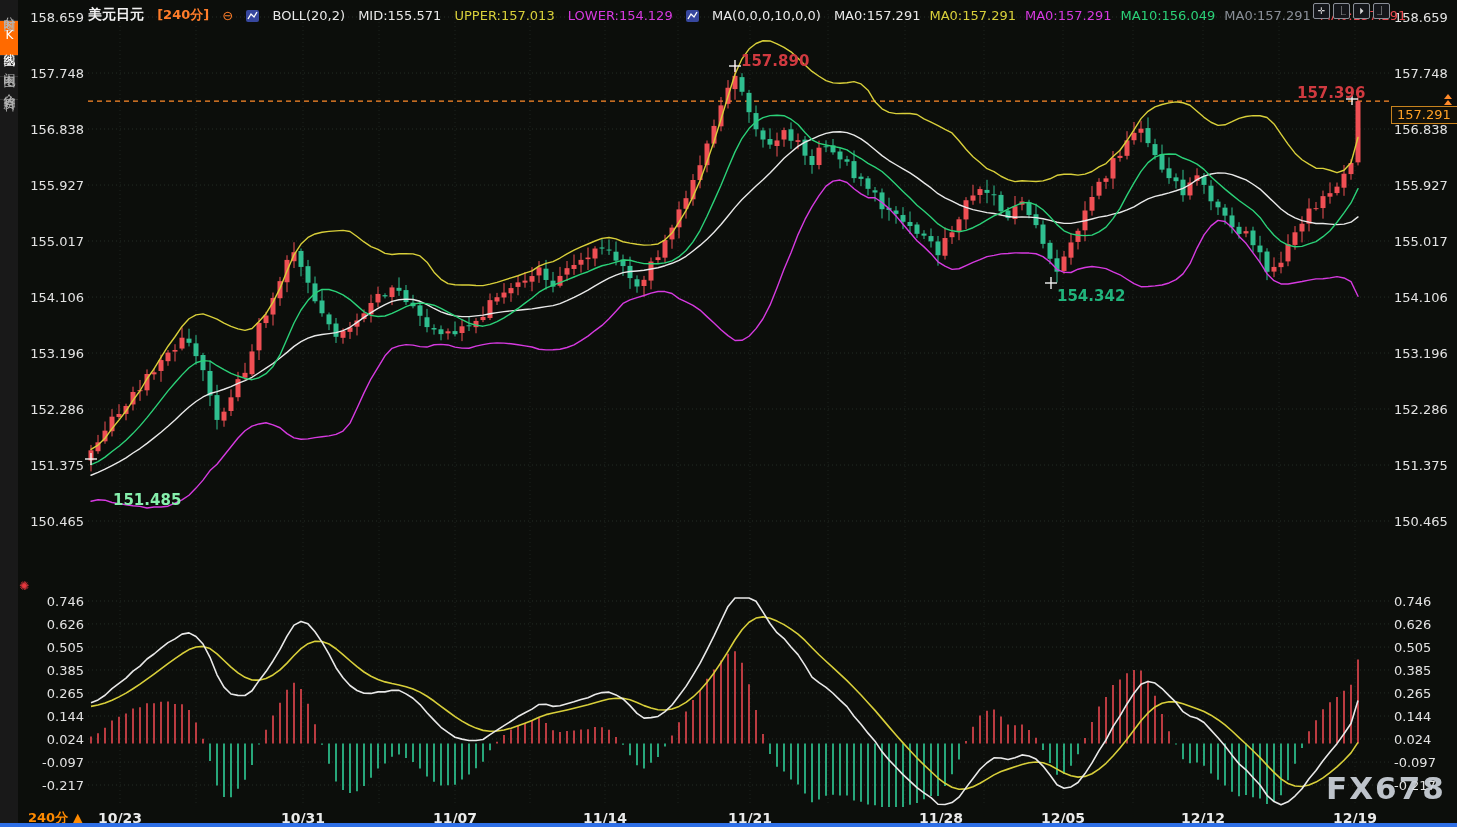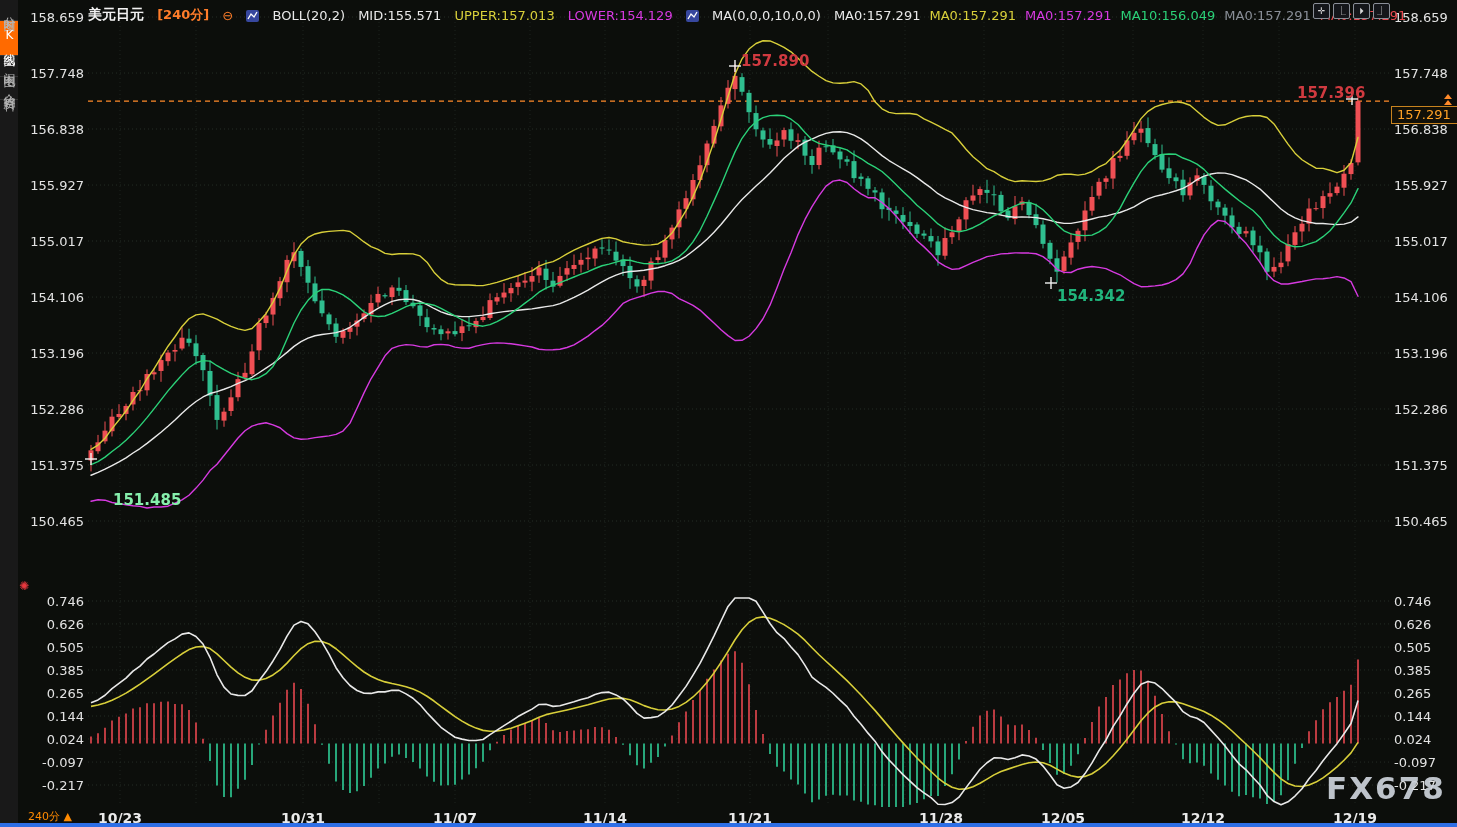--- a/index.html
+++ b/index.html
@@ -36,21 +36,21 @@
   #macd-header span{margin-right:10px;}
   
   .anno{position:absolute;font-size:15px;font-weight:bold;z-index:6;}
   
   #price-tag{position:absolute;left:1391px;top:106px;width:64px;height:16px;border:1px solid #c8831e;
              color:#ffa226;font-size:13px;line-height:16px;padding-left:5px;background:#121008;z-index:7;}
   #tag-arrow{position:absolute;left:1444px;top:94px;z-index:7;}
   #tag-arrow .tri{width:0;height:0;border-left:4px solid transparent;border-right:4px solid transparent;
                   border-bottom:5px solid #ff8a2a;margin-bottom:1px;}
   
-  #footer-period{position:absolute;left:28px;top:809px;color:#ff8a00;font-size:11px;font-weight:normal;z-index:6;}
+  #footer-period{position:absolute;left:28px;top:809px;color:#ff8a00;font-size:13px;font-weight:bold;z-index:6;}
   #watermark{position:absolute;left:1326px;top:770px;color:rgba(205,211,219,0.92);font-size:31px;
              font-weight:bold;letter-spacing:2px;z-index:7;}
   #bottom-bar{position:absolute;left:0;top:823px;width:1457px;height:4px;background:#2e6fe6;z-index:10;}
   #chart-svg{position:absolute;left:0;top:0;z-index:2;}
 </style>
 </head>
 <body>
 
 <div id="app">
 

